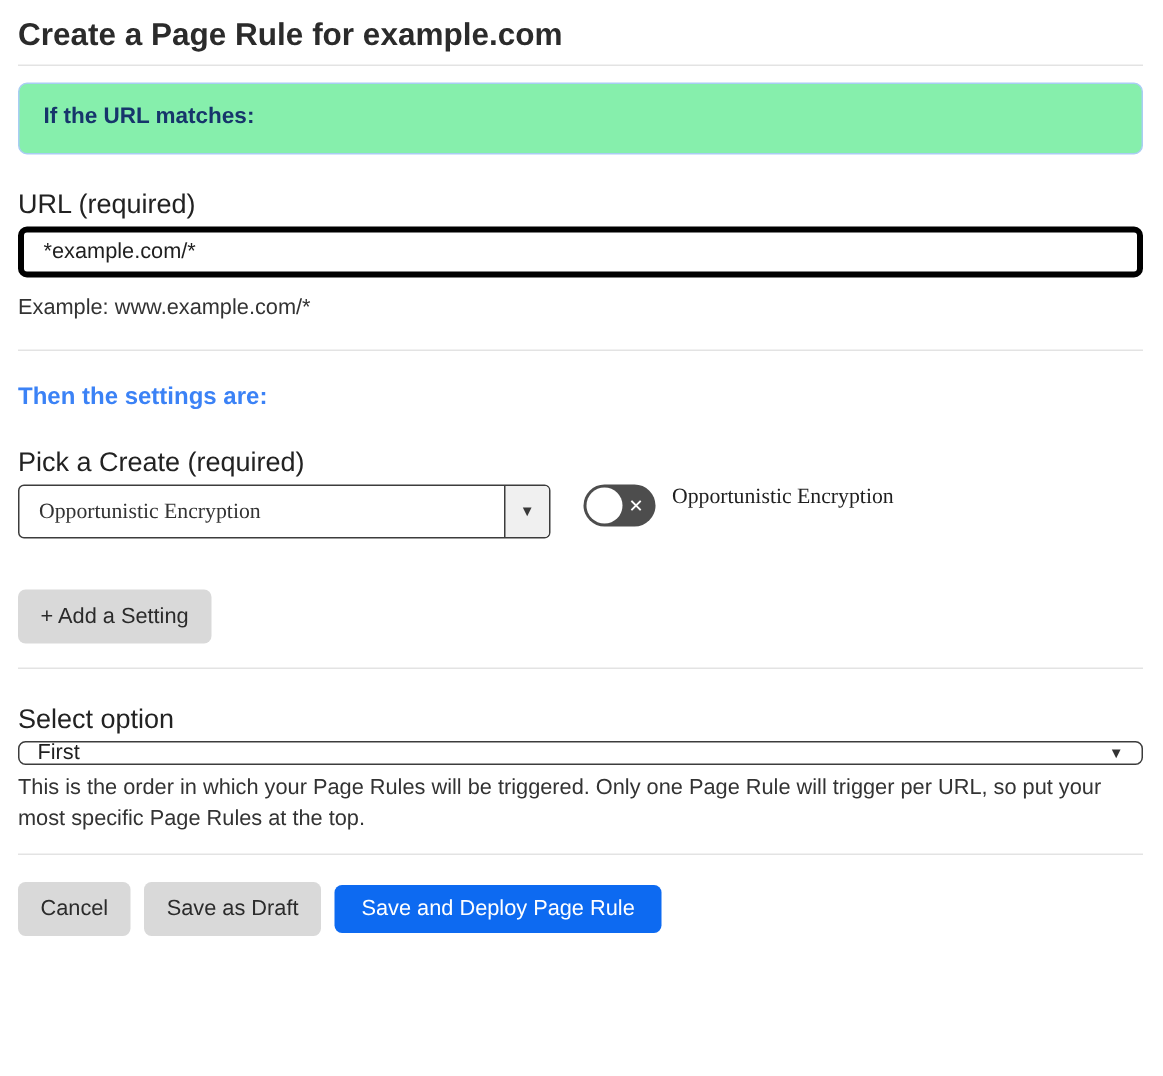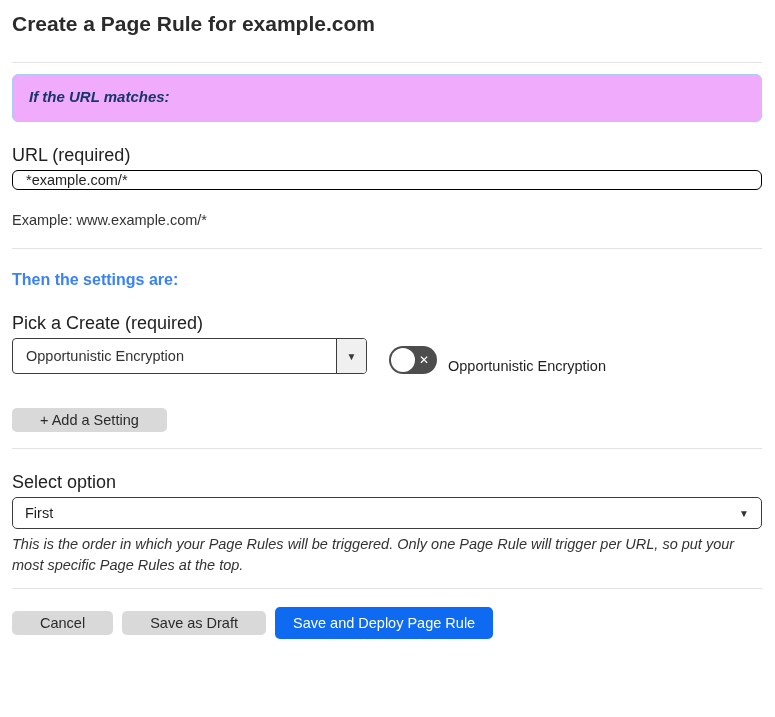--- a/index.html
+++ b/index.html
@@ -10,80 +10,80 @@
     width: 775px;
     height: 717px;
     padding: 12px 13px 14px 12px;
     overflow: hidden;
   }
   .title {
     font-size: 21px;
     font-weight: bold;
     color: #2b2b2b;
     line-height: 24px;
-    padding-bottom: 26px;
+    padding-bottom: 7px;
     border-bottom: 1px solid #e3e3e3;
   }
   .info-box {
     margin-top: 11px;
-    background: #f0abfc;
+    background: #86efac;
     border: 1px solid #a9cdf3;
     border-radius: 6px;
     padding: 10px 16px 12px 16px;
     color: #16356b;
     font-size: 15px;
     line-height: 24px;
-    font-style: italic;
   }
   .info-heading { font-weight: bold; font-size: 15px; }
   .info-body { max-width: 720px; }
   .info-link { color: #2157c2; text-decoration: underline; cursor: pointer; }
   .info-suffix { color: #16356b; }
   .field-label {
     display: block;
     margin-top: 24px;
     font-size: 18px;
     color: #222222;
     line-height: 18px;
   }
   .url-input {
     display: block;
     margin-top: 6px;
     width: 750px;
-    height: 20px;
-    border: 1px solid #000000;
+    height: 34px;
+    border: 4px solid #000000;
     border-radius: 6px;
     padding: 0 13px;
     font-family: "Liberation Sans", sans-serif;
     font-size: 14.5px;
     color: #1f1f1f;
     background: #ffffff;
     outline: none;
   }
   .helper {
-    margin-top: 20px;
+    margin-top: 10px;
     font-size: 14.5px;
     color: #333333;
     line-height: 21px;
   }
   .divider { border-top: 1px solid #e3e3e3; height: 0; }
   .divider.d1 { margin-top: 17px; }
   .divider.d2 { margin-top: 16px; }
   .divider.d3 { margin-top: 12px; }
   .section-heading {
     margin-top: 21px;
     font-size: 16px;
     font-weight: bold;
     color: #3b82f6;
     line-height: 20px;
   }
   .settings-row {
     margin-top: 6px;
     display: flex;
-    align-items: flex-end;
+    align-items: flex-start;
+    font-family: Liberation Serif, serif;
   }
   .custom-select {
     width: 355px;
     height: 36px;
     border: 1px solid #3c3c3c;
     border-radius: 4px;
     background: #ffffff;
     display: flex;
     align-items: stretch;
     overflow: hidden;
@@ -134,48 +134,48 @@
     color: #ffffff;
     font-size: 12px;
     line-height: 1;
   }
   .toggle-label {
     margin-left: 11px;
     font-size: 14.5px;
     color: #1f1f1f;
   }
   .gray-btn {
-    height: 24px;
-    padding: 0 28px;
+    height: 36px;
+    padding: 0 15px;
     background: #d9d9d9;
     border: none;
     border-radius: 5px;
     font-family: "Liberation Sans", sans-serif;
     font-size: 14.5px;
     color: #2b2b2b;
     cursor: pointer;
   }
   .add-setting { margin-top: 34px; display: inline-block; }
   .order-select {
     margin-top: 6px;
     width: 750px;
-    height: 32px;
+    height: 16px;
     border: 1px solid #3c3c3c;
     border-radius: 5px;
     background: #ffffff;
     display: flex;
     align-items: center;
     justify-content: space-between;
     padding: 0 12px;
     font-size: 14.5px;
     color: #1f1f1f;
     cursor: pointer;
   }
   .select-arrow { font-size: 10px; color: #333333; }
-  .order-helper { max-width: 745px; margin-top: 5px; font-style: italic; }
+  .order-helper { max-width: 745px; margin-top: 5px; }
   .footer {
     margin-top: 18px;
     display: flex;
     align-items: center;
     gap: 9px;
   }
   .blue-btn {
     height: 32px;
     padding: 0 18px;
     background: #0d6af1;

